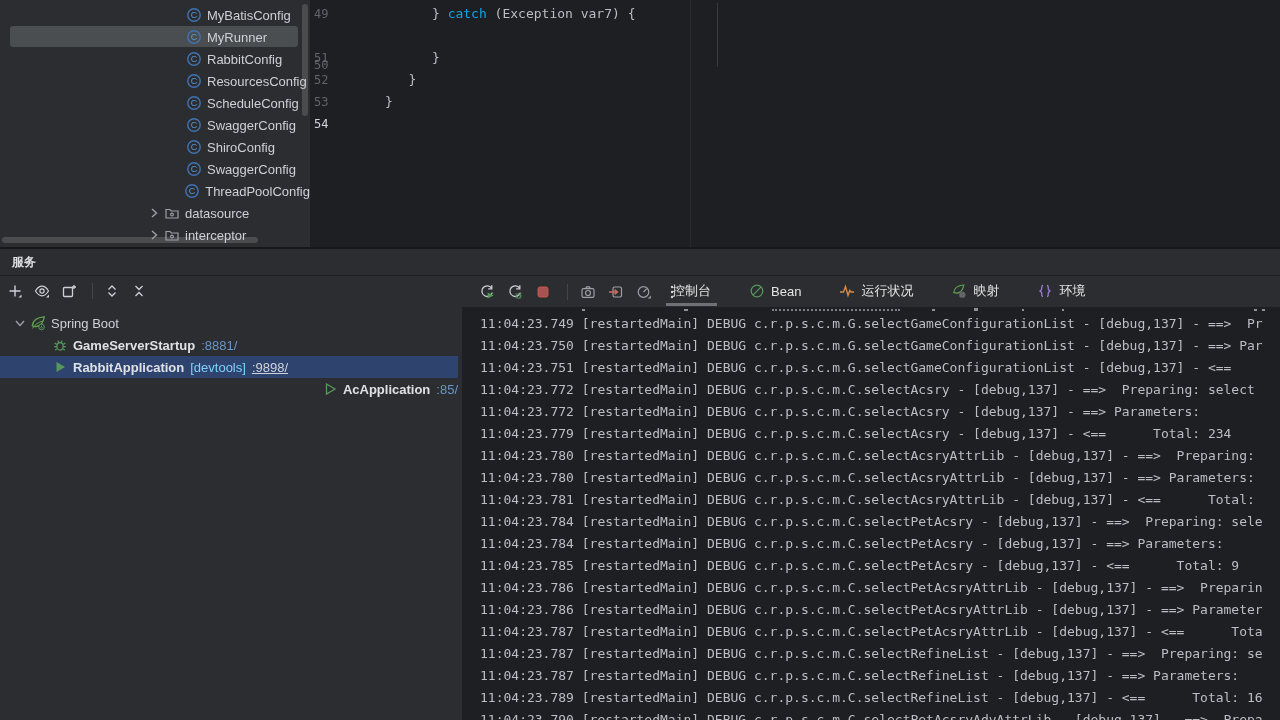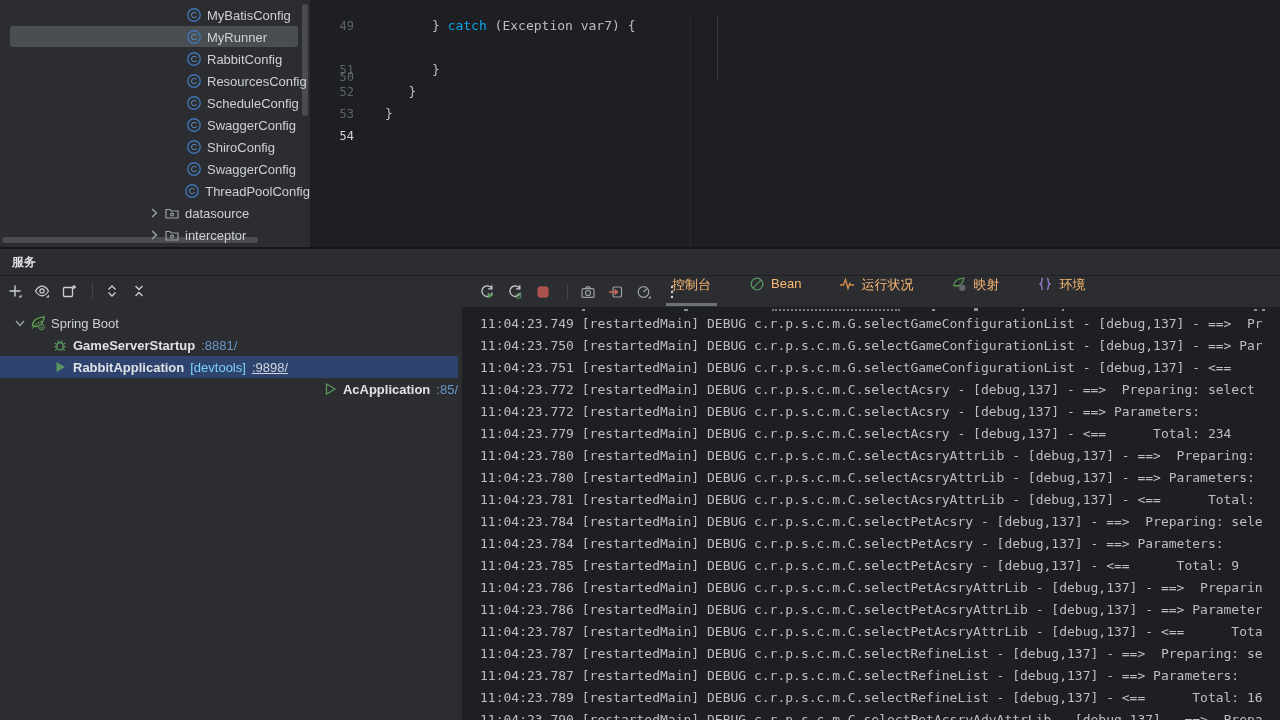--- a/index.html
+++ b/index.html
@@ -10,22 +10,22 @@
   
   #project-tree-panel { left:0; top:0; width:310px; height:247px; background:#2b2d30; overflow:hidden; }
   .tree-row { position:absolute; left:0; width:310px; height:22px; display:flex; align-items:center;
               font-size:13px; color:#ced0d6; white-space:nowrap; }
   .tree-row .hl { position:absolute; left:10px; right:12px; top:0; bottom:1px; background:#4b4e51; border-radius:3px; z-index:0; }
   .tree-row > * { z-index:1; }
   .t-ico { width:16px; height:16px; flex:0 0 16px; margin-right:5px; display:inline-block; }
   .t-chev { width:16px; height:16px; flex:0 0 16px; margin-right:2px; }
 
   
-  #editor { left:310px; top:12px; width:970px; height:247px; background:#1e1f22; overflow:hidden;
-            font-family:"DejaVu Sans Mono", monospace; font-size:13px;text-align:right; }
+  #editor { left:310px; top:0; width:970px; height:247px; background:#1e1f22; overflow:hidden;
+            font-family:"DejaVu Sans Mono", monospace; font-size:13px; }
   .ed-line { position:absolute; left:0; width:970px; height:22px; line-height:22px; white-space:pre; }
   .ed-num { position:absolute; left:4px; width:40px; color:#606569; font-size:12px; }
   .ed-num.cur { color:#d1d4da; }
   .ed-code { position:absolute; left:75px; color:#bcbec4; }
   .ed-code .kw { color:#0ea5e9; }
   .ed-code .warn { text-decoration:underline; text-decoration-style:wavy; text-decoration-color:#9e9354; text-decoration-thickness:1px; }
   #indent-guide { left:407px; top:3px; width:1px; height:64px; background:#393b40; }
   #gutter-sep { left:380px; top:0; width:1px; height:247px; background:#26282c; }
 
   
@@ -48,21 +48,21 @@
   .svc-tag { color:#7dd3fc; margin-left:6px; }
   .svc-port { color:#6a96c8; margin-left:6px; }
   .svc-port.link { color:#cfd4db; text-decoration:underline; }
 
   
   #console-area { left:462px; top:307px; width:818px; height:413px; background:#1e1f22; overflow:hidden;
                   font-family:"DejaVu Sans Mono", monospace; font-size:13px; color:#bcbec4; }
   .log-line { position:absolute; left:18px; height:22px; line-height:22px; white-space:pre; }
   #console-toolbar { left:478px; top:278px; display:flex; gap:6px; align-items:center; height:28px; }
   #console-tabs { left:666px; top:276px; height:30px; display:flex; gap:26px; align-items:stretch; }
-  .ctab { display:flex; gap:6px; font-size:13px; color:#fdba74; padding:0 6px; position:relative; }
+  .ctab { display:flex; align-items:center; gap:6px; font-size:13px; color:#e5e5e5; padding:0 6px; position:relative; }
   .ctab.active::after { content:""; position:absolute; left:0; right:0; bottom:0; height:3px; background:#6e7175; }
   .ctab .t-ico { margin-right:0; }
 
   
   .sb { position:absolute; background:#5a5d60; opacity:.65; border-radius:3px; }
 
   
   .frag { position:absolute; background:#8c8f94; }
   .frag-dots { position:absolute; border-bottom:2px dotted #7b7e84; }
 </style>

